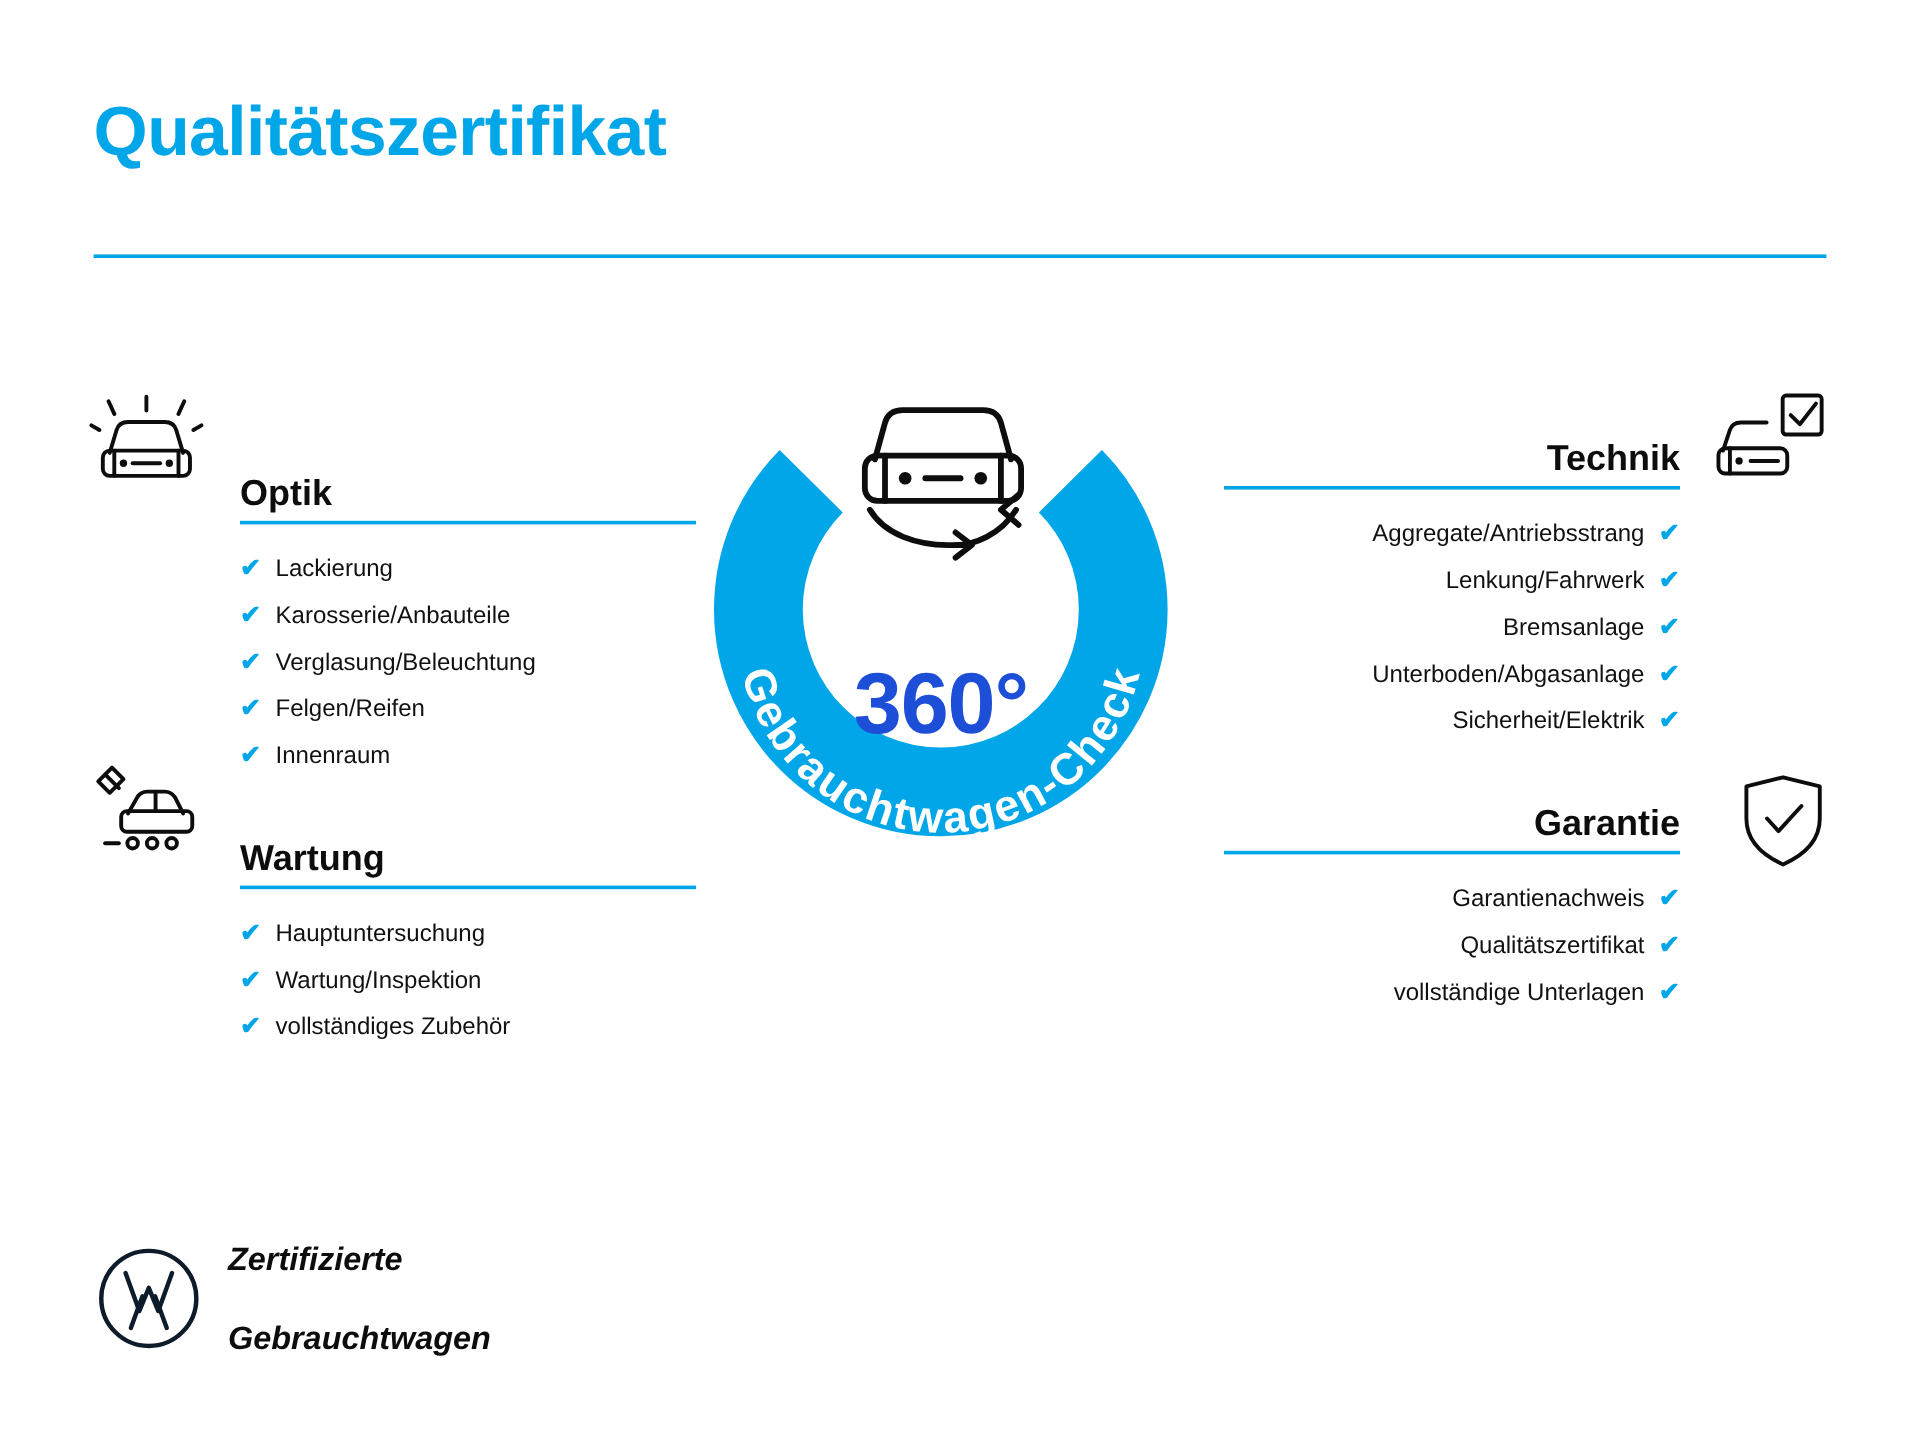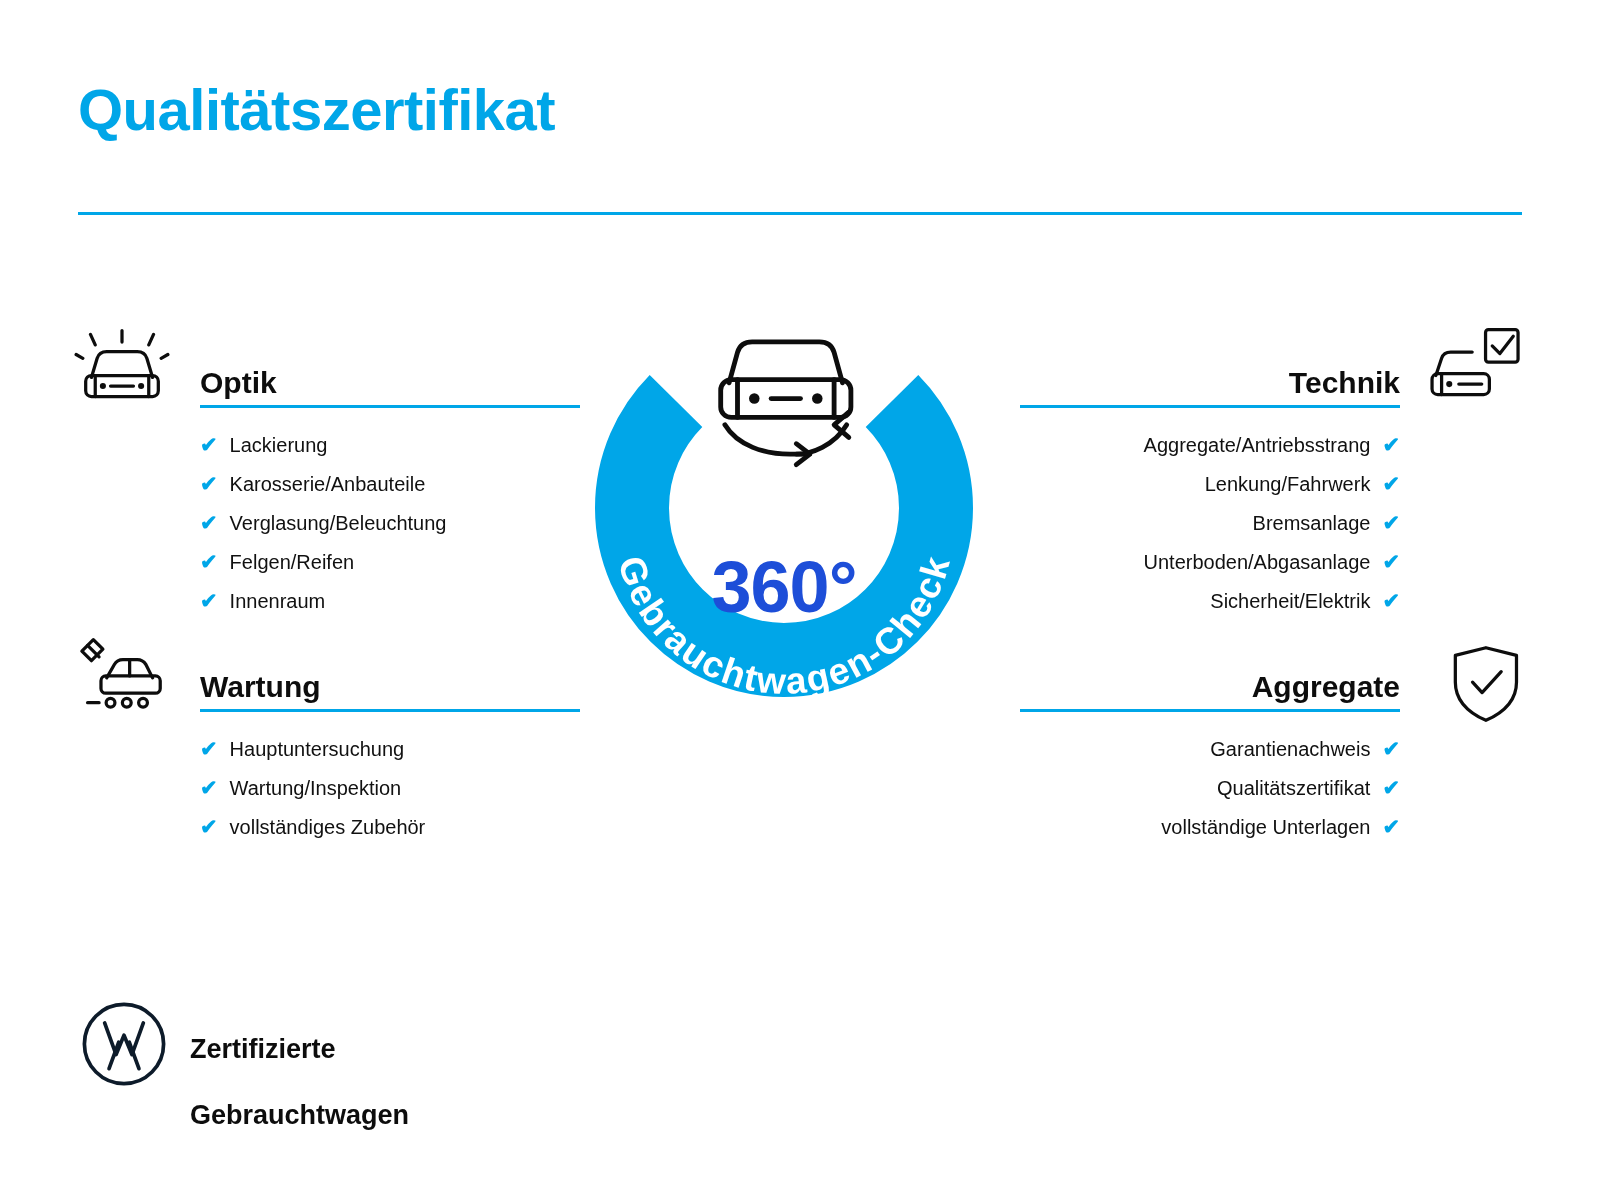--- a/index.html
+++ b/index.html
@@ -39,21 +39,21 @@
     top: 212px;
     width: 1444px;
     height: 3px;
     background: #00a6e8;
   }
 
   
   .block {
     position: absolute;
   }
-  .block-left { width: 580px; }
+  .block-left { width: 580px; margin-top: 29px; }
   .block-right { width: 580px; text-align: right; }
 
   .block-head {
     position: relative;
     height: 58px;
   }
   .block-title {
     font-size: 30px;
     font-weight: 700;
     color: #0d0d0d;
@@ -138,21 +138,23 @@
     letter-spacing: -1px;
     color: #1d4ed8;
   }
 
   
   .footer {
     position: absolute;
     left: 80px;
     top: 1000px;
     display: flex;
+    align-items: center;
     gap: 22px;
+    font-style: italic;
   }
   .vw-logo { width: 88px; height: 88px; }
   .footer-text {
     font-size: 27px;
     font-weight: 700;
     line-height: 1.22;
     color: #0d0d0d;
     white-space: pre-line;
   }
 </style>
@@ -244,21 +246,21 @@
 
   <div class="quad-icon" style="left:1436px; top:642px;">
     <svg viewBox="0 0 100 90" width="96" height="86" fill="none" stroke="#0d0d0d" stroke-width="3.4" stroke-linecap="round" stroke-linejoin="round">
       <path d="M20 14 L52 6 L84 14 L84 42 C84 62 70 74 52 82 C34 74 20 62 20 42 Z"></path>
       <path d="M38 42 L48 53 L68 31"></path>
     </svg>
   </div>
 
   <div class="block block-right" style="left:942px; top:662px;">
     <div class="block-head">
-      <div class="block-title">Aggregate</div>
+      <div class="block-title">Garantie</div>
       <div class="block-rule"></div>
     </div>
     <ul class="item-list">
       <li class="item"><span>Garantienachweis</span><span class="check">✔</span></li>
       <li class="item"><span>Qualitätszertifikat</span><span class="check">✔</span></li>
       <li class="item"><span>vollständige Unterlagen</span><span class="check">✔</span></li>
     </ul>
   </div>
 
   <div class="center">

